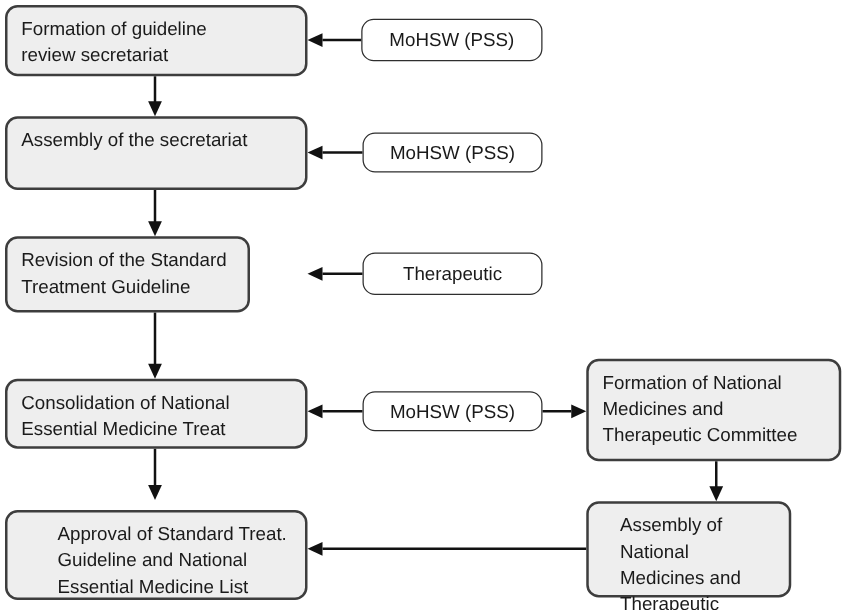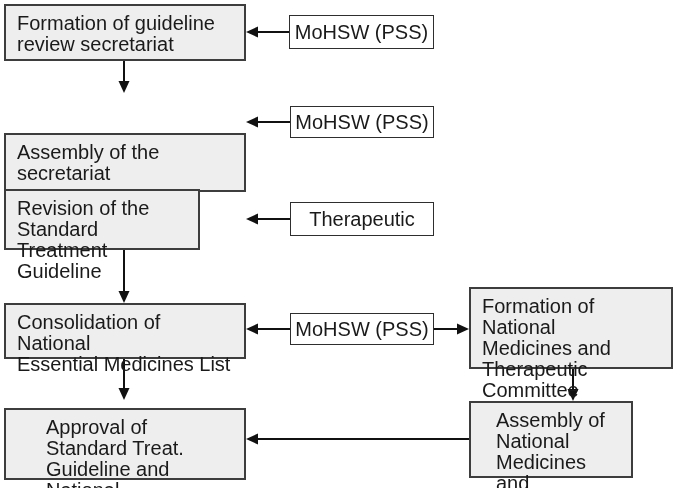--- a/index.html
+++ b/index.html
@@ -20,41 +20,42 @@
     position: absolute;
     left: 0;
     top: 0;
     width: 679px;
     height: 488px;
     pointer-events: none;
   }
   .box {
     position: absolute;
     box-sizing: border-box;
-    font-size: 20px;
+    font-size: 15px;
     line-height: 21px;
     white-space: pre-line;
+    border-radius: 10px;
   }
   .step {
     background: #eeeeee;
     border: 2px solid #3d3d3d;
     padding: 7px 11px;
     text-align: left;
   }
   .actor {
     background: #ffffff;
     border: 1.5px solid #2e2e2e;
     display: flex;
     align-items: center;
     justify-content: center;
     text-align: left;
   }
   
   .l1 { left: 4px;   top: 4px;   width: 242px; height: 57px; }
-  .l2 { left: 4px;   top: 93px;  width: 242px; height: 59px; margin-top: 40px; }
+  .l2 { left: 4px;   top: 93px;  width: 242px; height: 59px; }
   .l3 { left: 4px;   top: 189px; width: 196px; height: 61px; }
   .l4 { left: 4px;   top: 303px; width: 242px; height: 56px; }
   .l5 { left: 4px;   top: 408px; width: 242px; height: 72px; padding-left: 40px; }
   
   .m1 { left: 289px; top: 15px;  width: 145px; height: 34px; }
   .m2 { left: 290px; top: 106px; width: 144px; height: 32px; }
   .m3 { left: 290px; top: 202px; width: 144px; height: 34px; }
   .m4 { left: 290px; top: 313px; width: 144px; height: 32px; }
   
   .r1 { left: 469px; top: 287px; width: 204px; height: 82px; }
@@ -117,21 +118,21 @@
       <polygon class="arrow-head" points="246,439 258,433.5 258,444.5"></polygon>
     </g>
   </svg>
 
   <div class="box step l1">Formation of guideline
 review secretariat</div>
   <div class="box step l2">Assembly of the secretariat</div>
   <div class="box step l3">Revision of the Standard
 Treatment Guideline</div>
   <div class="box step l4">Consolidation of National
-Essential Medicines List</div>
+Essential Medicine Treat</div>
   <div class="box step l5">Approval of Standard Treat.
 Guideline and National
 Essential Medicine List</div>
 
   <div class="box actor m1">MoHSW (PSS)</div>
   <div class="box actor m2">MoHSW (PSS)</div>
   <div class="box actor m3">Therapeutic</div>
   <div class="box actor m4">MoHSW (PSS)</div>
 
   <div class="box step r1">Formation of National

